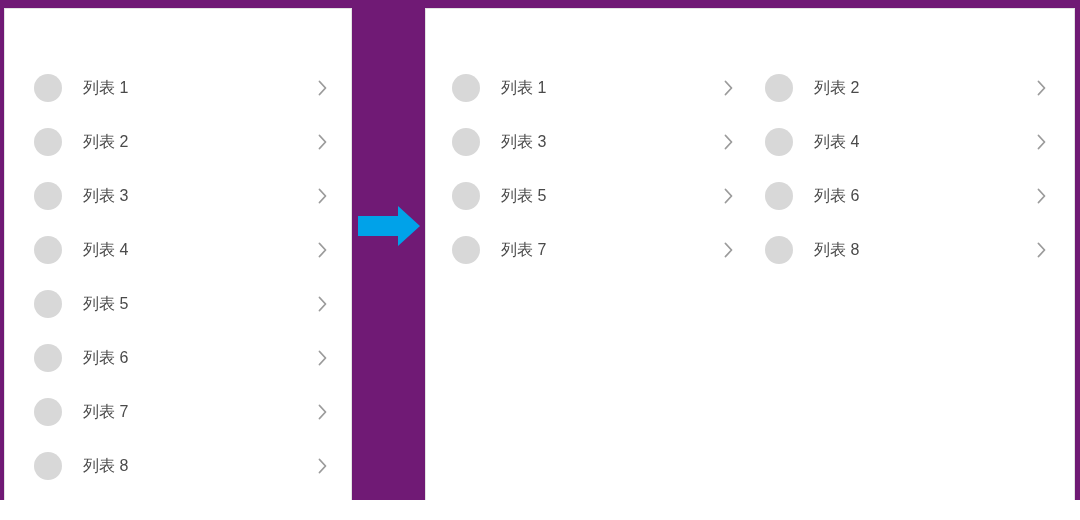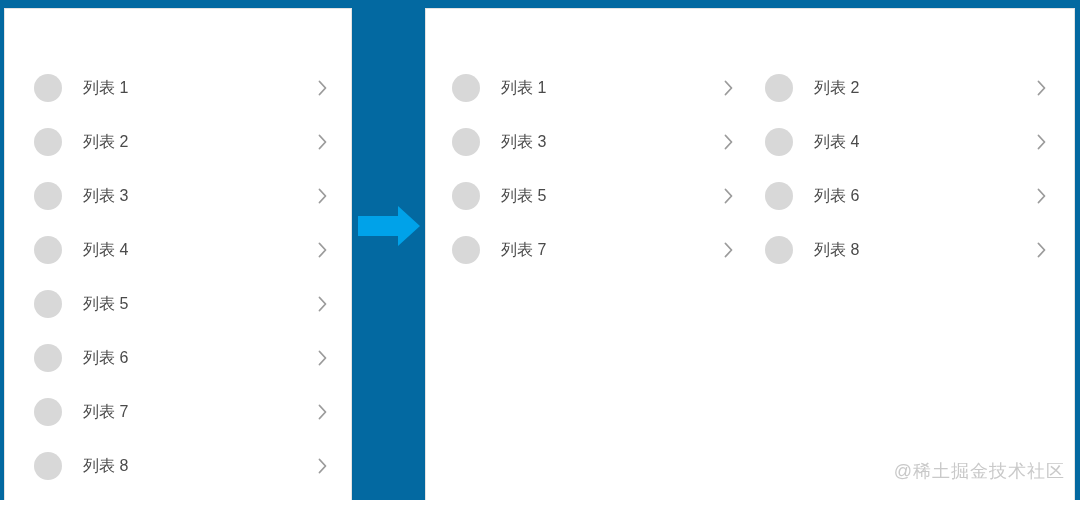--- a/index.html
+++ b/index.html
@@ -6,21 +6,21 @@
     margin: 0;
     padding: 0;
     background: #ffffff;
     font-family: "Liberation Sans", "DejaVu Sans", sans-serif;
   }
   .canvas {
     position: relative;
     width: 1080px;
     height: 500px;
     overflow: hidden;
-    background: #0369a1;
+    background: #701a75;
   }
   .panel {
     position: absolute;
     top: 8px;
     height: 506px;
     background: #ffffff;
     border: 1px solid #e3e3e3;
     box-sizing: border-box;
     box-shadow: 0 1px 4px rgba(0,0,0,0.03);
   }
@@ -245,15 +245,14 @@
             <svg width="9" height="16" viewBox="0 0 9 16">
               <polyline points="1.5,1.5 7.5,8 1.5,14.5" fill="none" stroke="#9b9b9b" stroke-width="1.8" stroke-linecap="round" stroke-linejoin="round"></polyline>
             </svg>
           </span>
       </div>
 
     </div>
 
   </div>
 
-  <div class="watermark">@稀土掘金技术社区</div>
 
 </div>
 
 </body></html>

